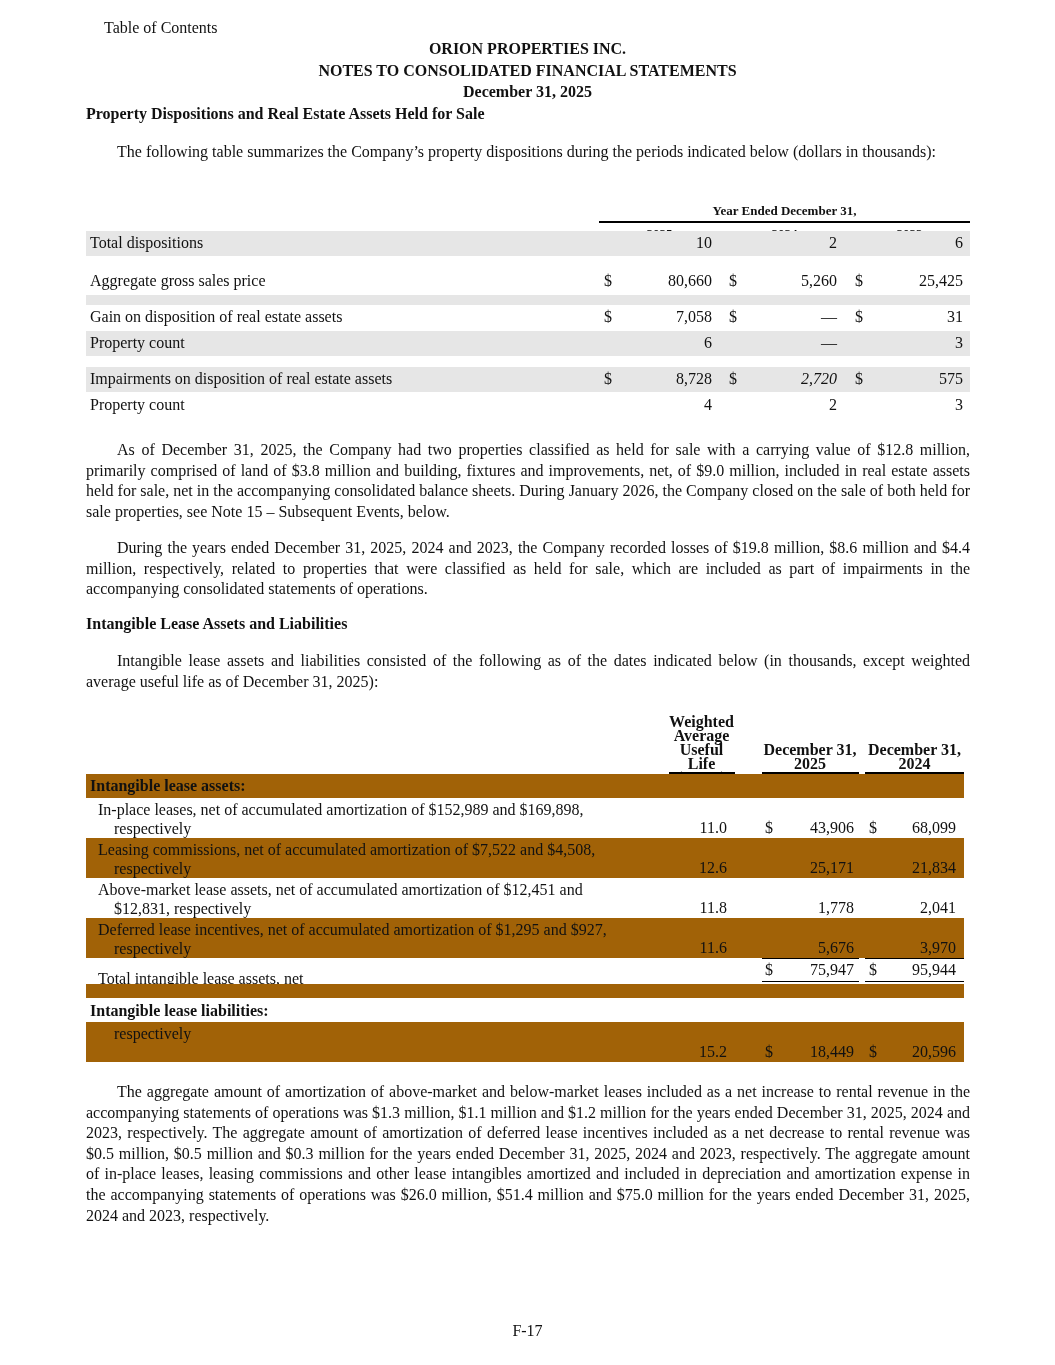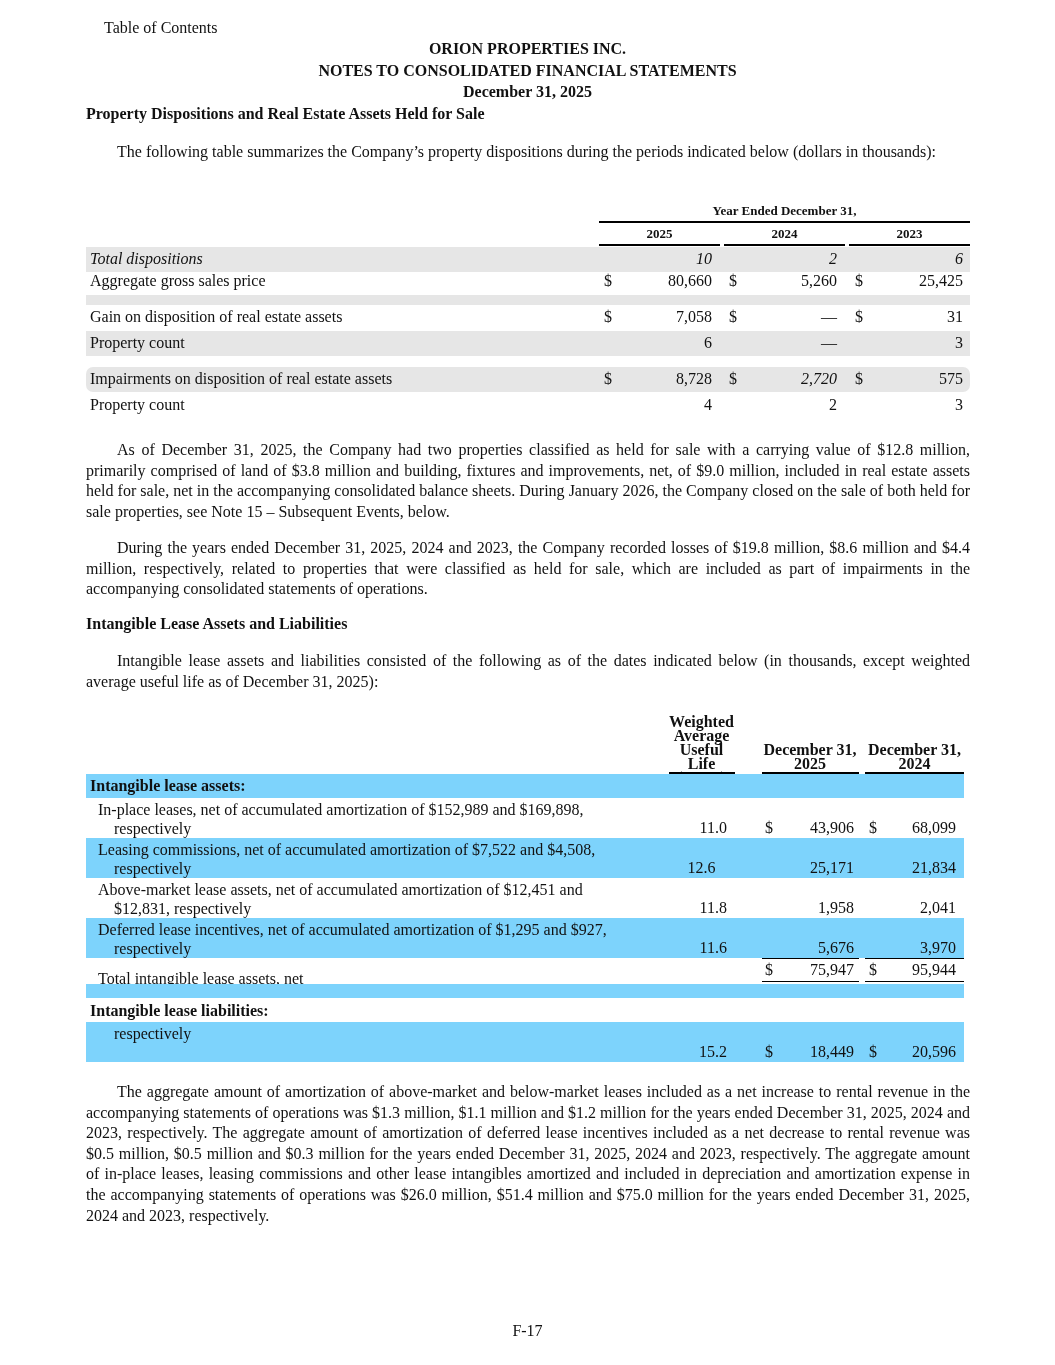--- a/index.html
+++ b/index.html
@@ -27,21 +27,21 @@
   .row.g { background: #e6e6e6; }
   .row .lbl { position: absolute; left: 4px; top: 3px; white-space: nowrap; }
   .row .dol { position: absolute; top: 3px; }
   .row .num { position: absolute; top: 3px; text-align: right; }
 
   
   .t2 { position: absolute; left: 86px; top: 712px; width: 884px; }
   .t2 .ch { position: absolute; text-align: center; font-weight: bold; font-size: 16px; line-height: 14px; }
   .t2 .chline { position: absolute; border-top: 2px solid #000; }
   .r2 { position: absolute; left: 0; width: 878px; }
-  .r2.g { background: #7dd3fc; }
+  .r2.g { background: #a16207; }
   .r2 .lbl { position: absolute; left: 12px; top: 2px; width: 560px; line-height: 19px; }
   .r2 .lbl .cont { padding-left: 16px; display: block; }
   .r2 .bold { font-weight: bold; left: 4px; }
   .r2 .v { position: absolute; text-align: right; }
   .r2 .d { position: absolute; }
   .uline { position: absolute; border-top: 1.5px solid #000; }
   .dline { position: absolute; border-top: 1.5px solid #000; border-bottom: 1.5px solid #000; height: 2px; }
 
   .page-num { position: absolute; left: 0; width: 1055px; top: 1322px; text-align: center; font-size: 16px; }
 </style>
@@ -60,21 +60,21 @@
   <div class="cap">Year Ended December 31,</div>
   <div class="capline"></div>
   <div class="yr" style="left:513px;">2025</div>
   <div class="yrline" style="left:513px;"></div>
   <div class="yr" style="left:638px;">2024</div>
   <div class="yrline" style="left:638px;"></div>
   <div class="yr" style="left:763px;">2023</div>
   <div class="yrline" style="left:763px;"></div>
   <div id="t1rows">
       <div class="row g" style="top: 92px; height: 10px;"></div>
-      <div class="row g" style="top: 44px; font-style: italic;">
+      <div class="row g" style="top: 28px;">
         <div class="lbl">Total dispositions</div>
         <div class="num" style="left: 540px; width: 86px;">10</div>
         <div class="num" style="left: 665px; width: 86px;">2</div>
         <div class="num" style="left: 790px; width: 87px;">6</div>
       </div>
       <div class="row" style="top: 66px;">
         <div class="lbl">Aggregate gross sales price</div>
         <div class="dol" style="left: 518px;">$</div>
         <div class="num" style="left: 540px; width: 86px;">80,660</div>
         <div class="dol" style="left: 643px;">$</div>
@@ -90,21 +90,21 @@
         <div class="num" style="left: 665px; width: 86px;">—</div>
         <div class="dol" style="left: 769px;">$</div>
         <div class="num" style="left: 790px; width: 87px;">31</div>
       </div>
       <div class="row g" style="top: 128px;">
         <div class="lbl">Property count</div>
         <div class="num" style="left: 540px; width: 86px;">6</div>
         <div class="num" style="left: 665px; width: 86px;">—</div>
         <div class="num" style="left: 790px; width: 87px;">3</div>
       </div>
-      <div class="row g" style="top: 164px; border-radius: 7px;">
+      <div class="row g" style="top: 164px;">
         <div class="lbl">Impairments on disposition of real estate assets</div>
         <div class="dol" style="left: 518px;">$</div>
         <div class="num" style="left: 540px; width: 86px;">8,728</div>
         <div class="dol" style="left: 643px;">$</div>
         <div class="num" style="left: 665px; width: 86px; font-style: italic;">2,720</div>
         <div class="dol" style="left: 769px;">$</div>
         <div class="num" style="left: 790px; width: 87px;">575</div>
       </div>
       <div class="row" style="top: 190px;">
         <div class="lbl">Property count</div>
@@ -153,31 +153,31 @@
         <div class="d" style="left: 679px; top: 21px;">$</div>
         <div class="d" style="left: 783px; top: 21px;">$</div>
         <div class="v" style="left: 690px; width: 78px; top: 21px;">43,906</div>
         <div class="v" style="left: 795px; width: 75px; top: 21px;">68,099</div>
       </div>
       <div class="r2 g" style="top: 126px; height: 40px;">
         <div class="lbl">
           <span style="display: block;">Leasing commissions, net of accumulated amortization of $7,522 and $4,508,</span>
           <span class="cont">respectively</span>
         </div>
-        <div class="v" style="left: 590px; width: 51px; top: 21px; text-align: center;">12.6</div>
+        <div class="v" style="left: 590px; width: 51px; top: 21px;">12.6</div>
         <div class="v" style="left: 690px; width: 78px; top: 21px;">25,171</div>
         <div class="v" style="left: 795px; width: 75px; top: 21px;">21,834</div>
       </div>
       <div class="r2" style="top: 166px; height: 56px;">
         <div class="lbl">
           <span style="display: block;">Above-market lease assets, net of accumulated amortization of $12,451 and</span>
           <span class="cont">$12,831, respectively</span>
         </div>
         <div class="v" style="left: 590px; width: 51px; top: 21px;">11.8</div>
-        <div class="v" style="left: 690px; width: 78px; top: 21px;">1,958</div>
+        <div class="v" style="left: 690px; width: 78px; top: 21px;">1,778</div>
         <div class="v" style="left: 795px; width: 75px; top: 21px;">2,041</div>
       </div>
       <div class="r2 g" style="top: 206px; height: 40px;">
         <div class="lbl">
           <span style="display: block;">Deferred lease incentives, net of accumulated amortization of $1,295 and $927,</span>
           <span class="cont">respectively</span>
         </div>
         <div class="v" style="left: 590px; width: 51px; top: 21px;">11.6</div>
         <div class="v" style="left: 690px; width: 78px; top: 21px;">5,676</div>
         <div class="v" style="left: 795px; width: 75px; top: 21px;">3,970</div>

